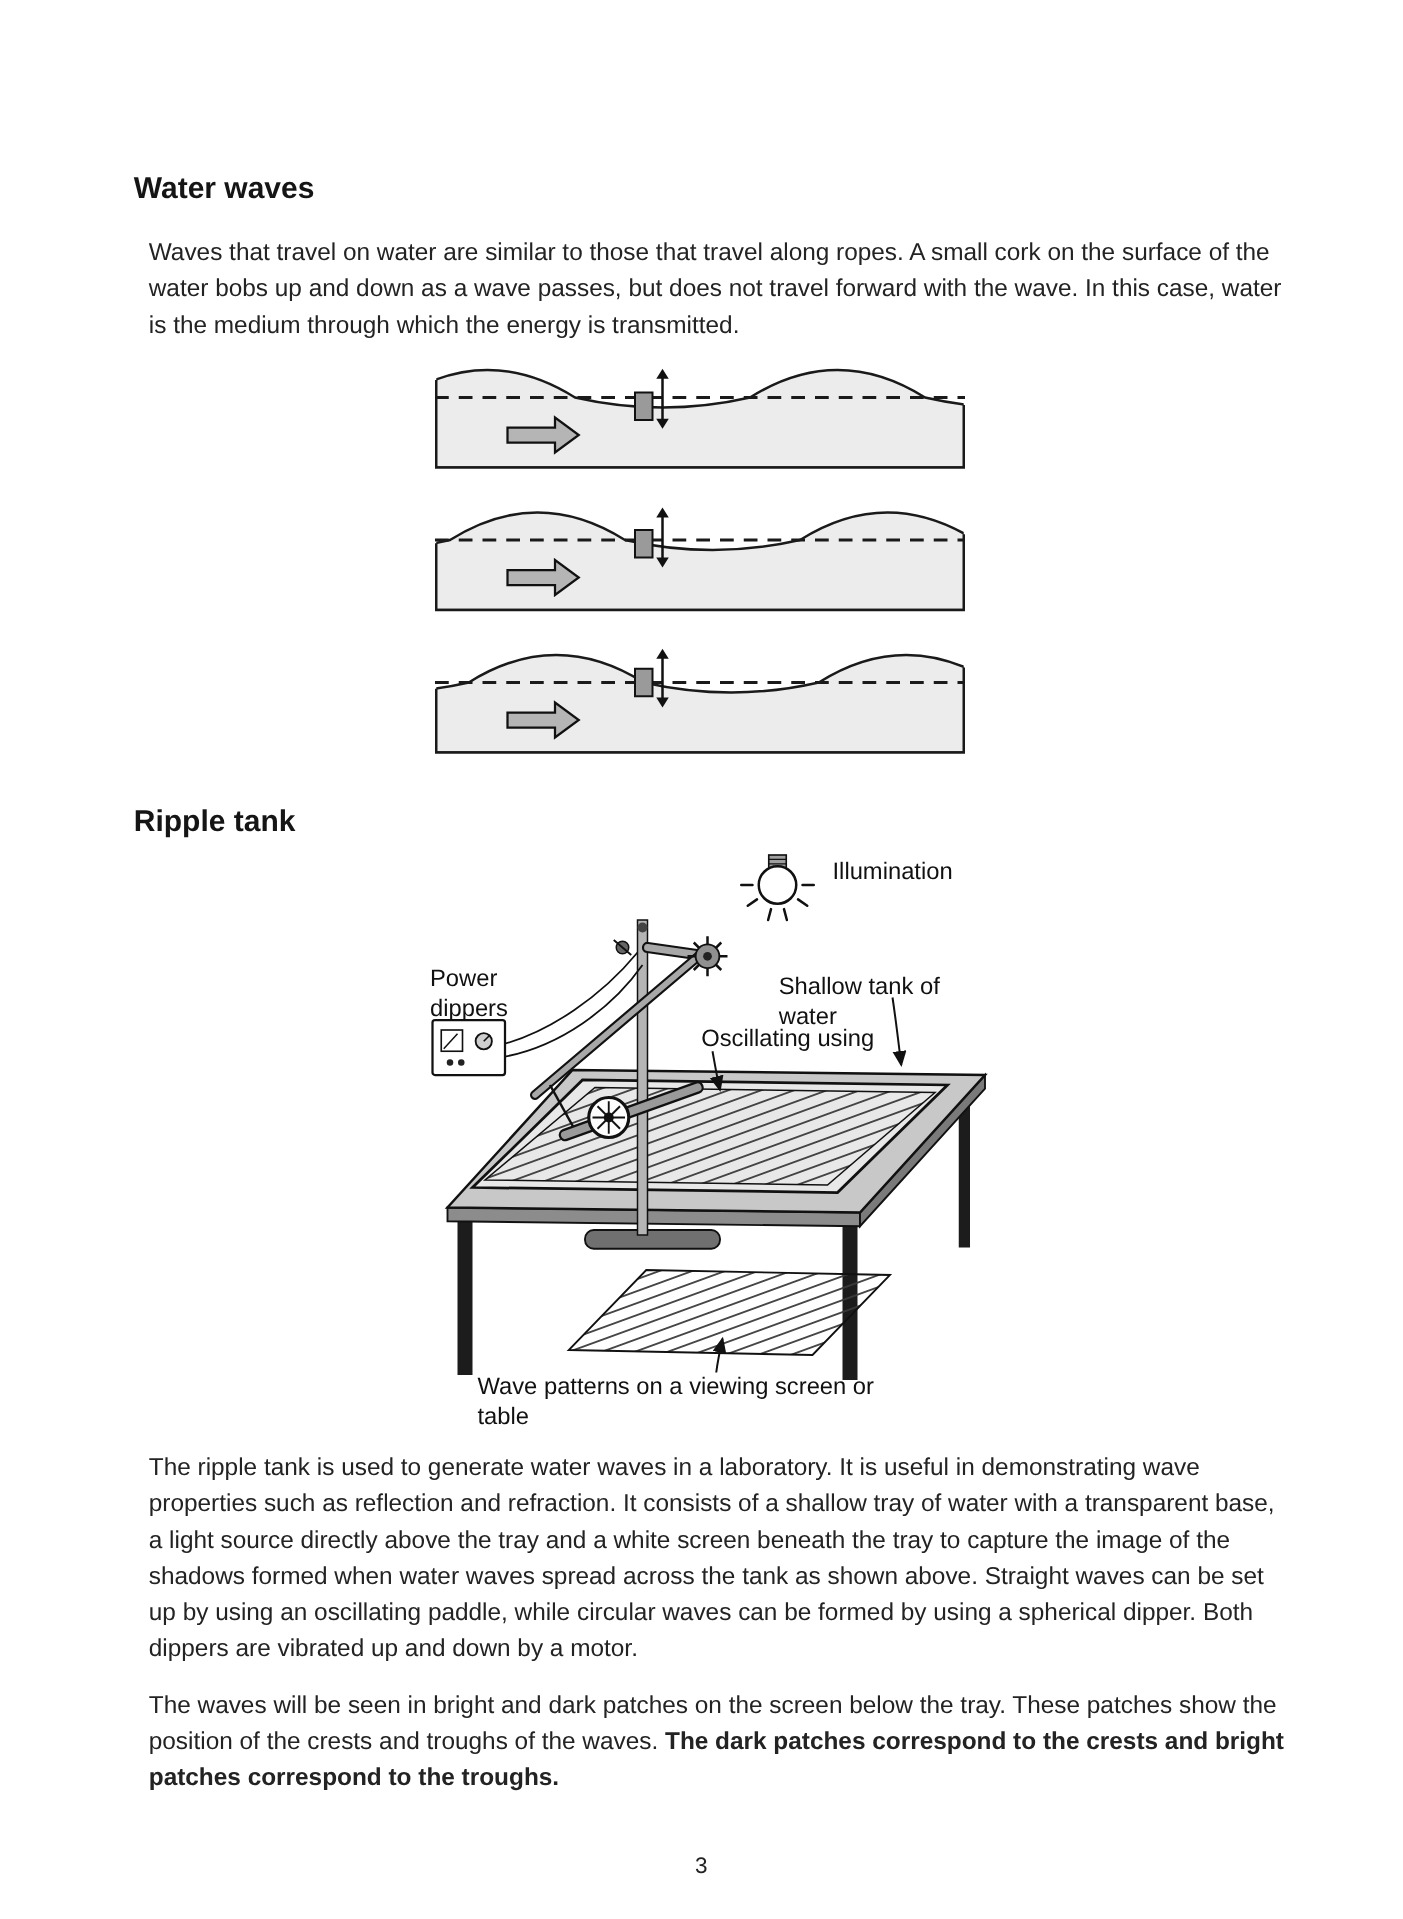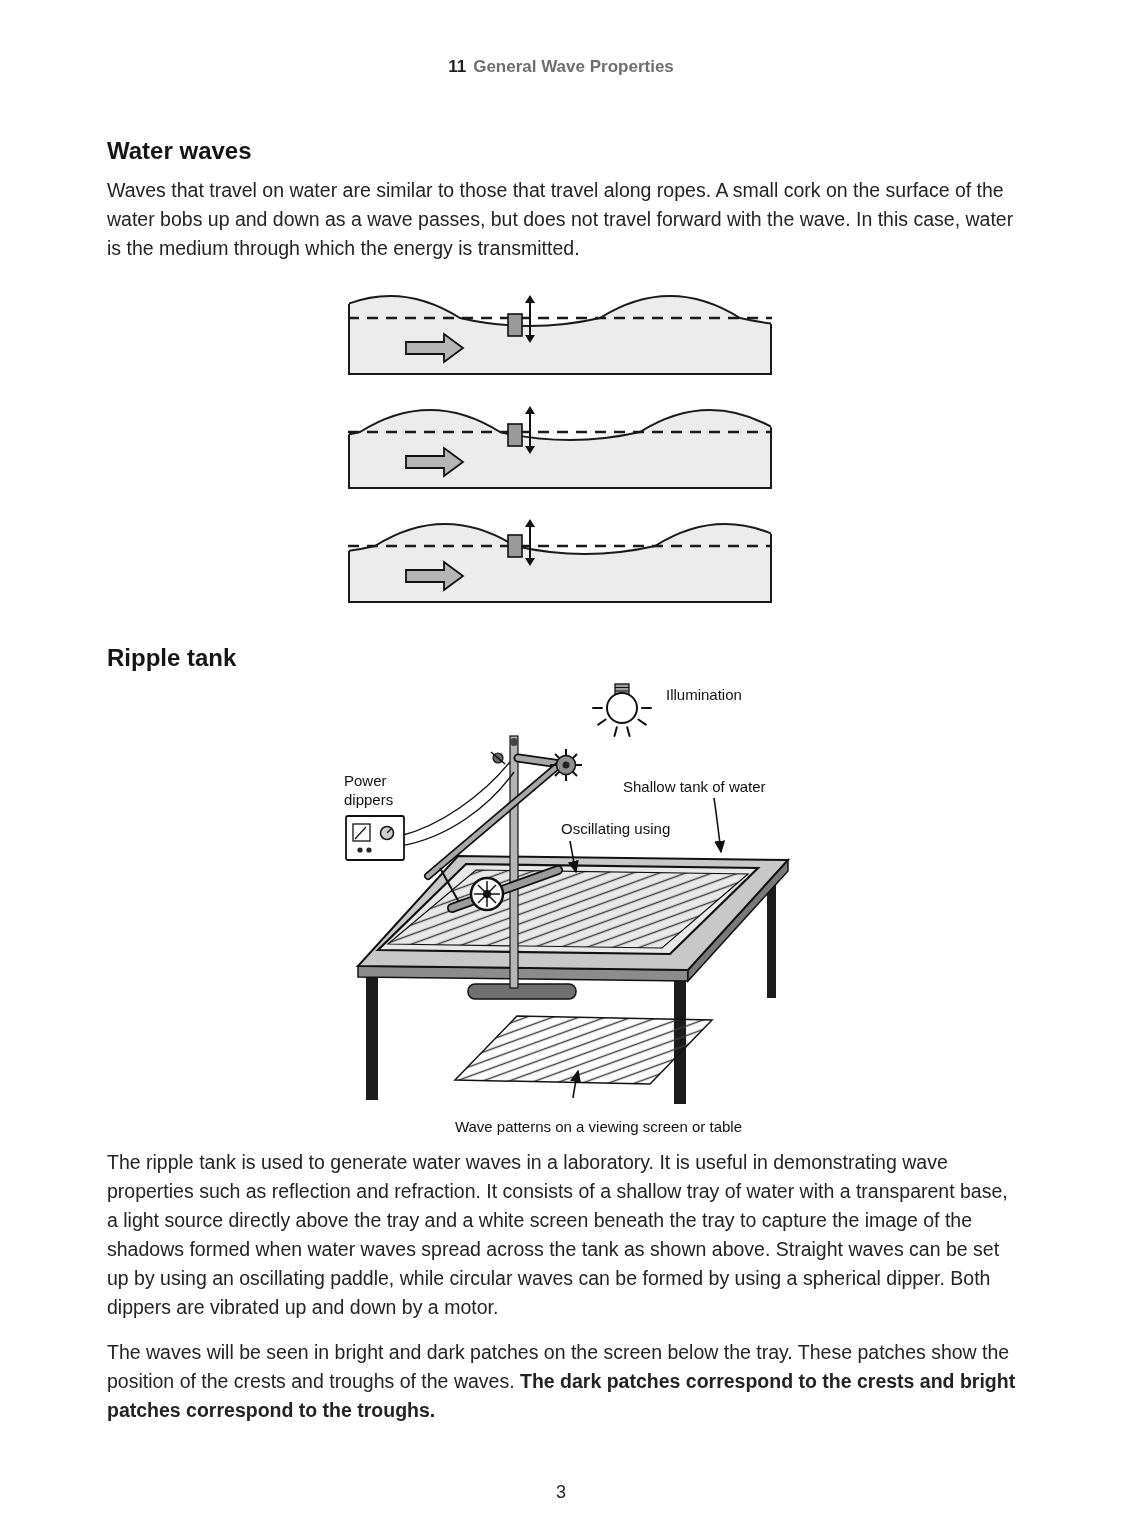--- a/index.html
+++ b/index.html
@@ -3,37 +3,34 @@
 <meta charset="utf-8">
 <style>
   html,body{margin:0;padding:0;background:#ffffff;}
   .page{position:relative;width:1122px;height:1535px;margin:0 auto;background:#fff;
         font-family:"Liberation Sans",sans-serif;color:#1f1f1f;overflow:hidden;}
   .abs{position:absolute;}
   .running-header{top:57px;left:0;width:100%;text-align:center;font-size:17px;font-weight:bold;}
   .ch-num{color:#231f20;margin-right:7px;}
   .ch-title{color:#6d6e71;}
   .sec-heading{left:107px;margin:0;font-size:24px;font-weight:bold;color:#151515;}
-  .body-text{left:107px;width:912px;margin:0;font-size:19.5px;line-height:29px;color:#232323;}
+  .body-text{left:107px;width:912px;margin:12px;font-size:19.5px;line-height:29px;color:#232323;}
   .bold{font-weight:bold;}
   .wave-figure{left:348px;top:288px;width:424px;}
   .wave-panel{display:block;margin:0 0 26px 0;}
   .ripple-figure{left:340px;top:678px;width:460px;height:448px;}
   .ripple-figure svg{position:absolute;left:0;top:0;}
-  .fig-label{position:absolute;font-size:15px;line-height:1.25;color:#111;}
+  .fig-label{position:absolute;font-size:19px;line-height:1.25;color:#111;}
   .page-number{top:1482px;left:0;width:100%;text-align:center;font-size:18px;color:#232323;}
 </style>
 </head>
 <body>
 
 <div class="page">
 
-  <div class="abs running-header">
-    <span class="ch-num">11</span><span class="ch-title">General Wave Properties</span>
-  </div>
 
   <h2 class="abs sec-heading" style="top:137px">Water waves</h2>
   <p class="abs body-text" style="top:176px">Waves that travel on water are similar to those that travel along ropes. A small cork on the surface of the water bobs up and down as a wave passes, but does not travel forward with the wave. In this case, water is the medium through which the energy is transmitted.</p>
 
   <div class="abs wave-figure">
 
     <svg class="wave-panel" width="424" height="88" viewBox="0 0 424 88">
       <defs>
           <clipPath id="wclip1">
             <rect x="1" y="0" width="422" height="86"></rect>
@@ -196,21 +193,21 @@
         <path d="M374,120 C377,140 379,158 381,174" fill="none" stroke="#111" stroke-width="1.6" marker-end="url(#ah)"></path>
         <path d="M230,163 C232,174 234,186 236,194" fill="none" stroke="#111" stroke-width="1.6" marker-end="url(#ah)"></path>
         <path d="M233,420 C234,412 236,402 238,393" fill="none" stroke="#111" stroke-width="1.6" marker-end="url(#ah)"></path>
       </g>
     </svg>
 
     <div class="fig-label" style="left:326px;top:8px;">Illumination</div>
     <div class="fig-label" style="left:4px;top:94px;width:72px;">Power dippers</div>
     <div class="fig-label" style="left:259px;top:100px;margin-left:24px;">Shallow tank of water</div>
     <div class="fig-label" style="left:221px;top:142px;">Oscillating using</div>
-    <div class="fig-label" style="left:42px;top:440px;width:360px;text-align:right;">Wave patterns on a viewing screen or table</div>
+    <div class="fig-label" style="left:42px;top:420px;width:360px;">Wave patterns on a viewing screen or table</div>
   </div>
 
   <p class="abs body-text" style="top:1148px">The ripple tank is used to generate water waves in a laboratory. It is useful in demonstrating wave properties such as reflection and refraction. It consists of a shallow tray of water with a transparent base, a light source directly above the tray and a white screen beneath the tray to capture the image of the shadows formed when water waves spread across the tank as shown above. Straight waves can be set up by using an oscillating paddle, while circular waves can be formed by using a spherical dipper. Both dippers are vibrated up and down by a motor.</p>
 
   <p class="abs body-text" style="top:1338px"><span>The waves will be seen in bright and dark patches on the screen below the tray. These patches show the position of the crests and troughs of the waves. </span><span class="bold">The dark patches correspond to the crests and bright patches correspond to the troughs.</span></p>
 
   <div class="abs page-number">3</div>
 
 </div>
 

